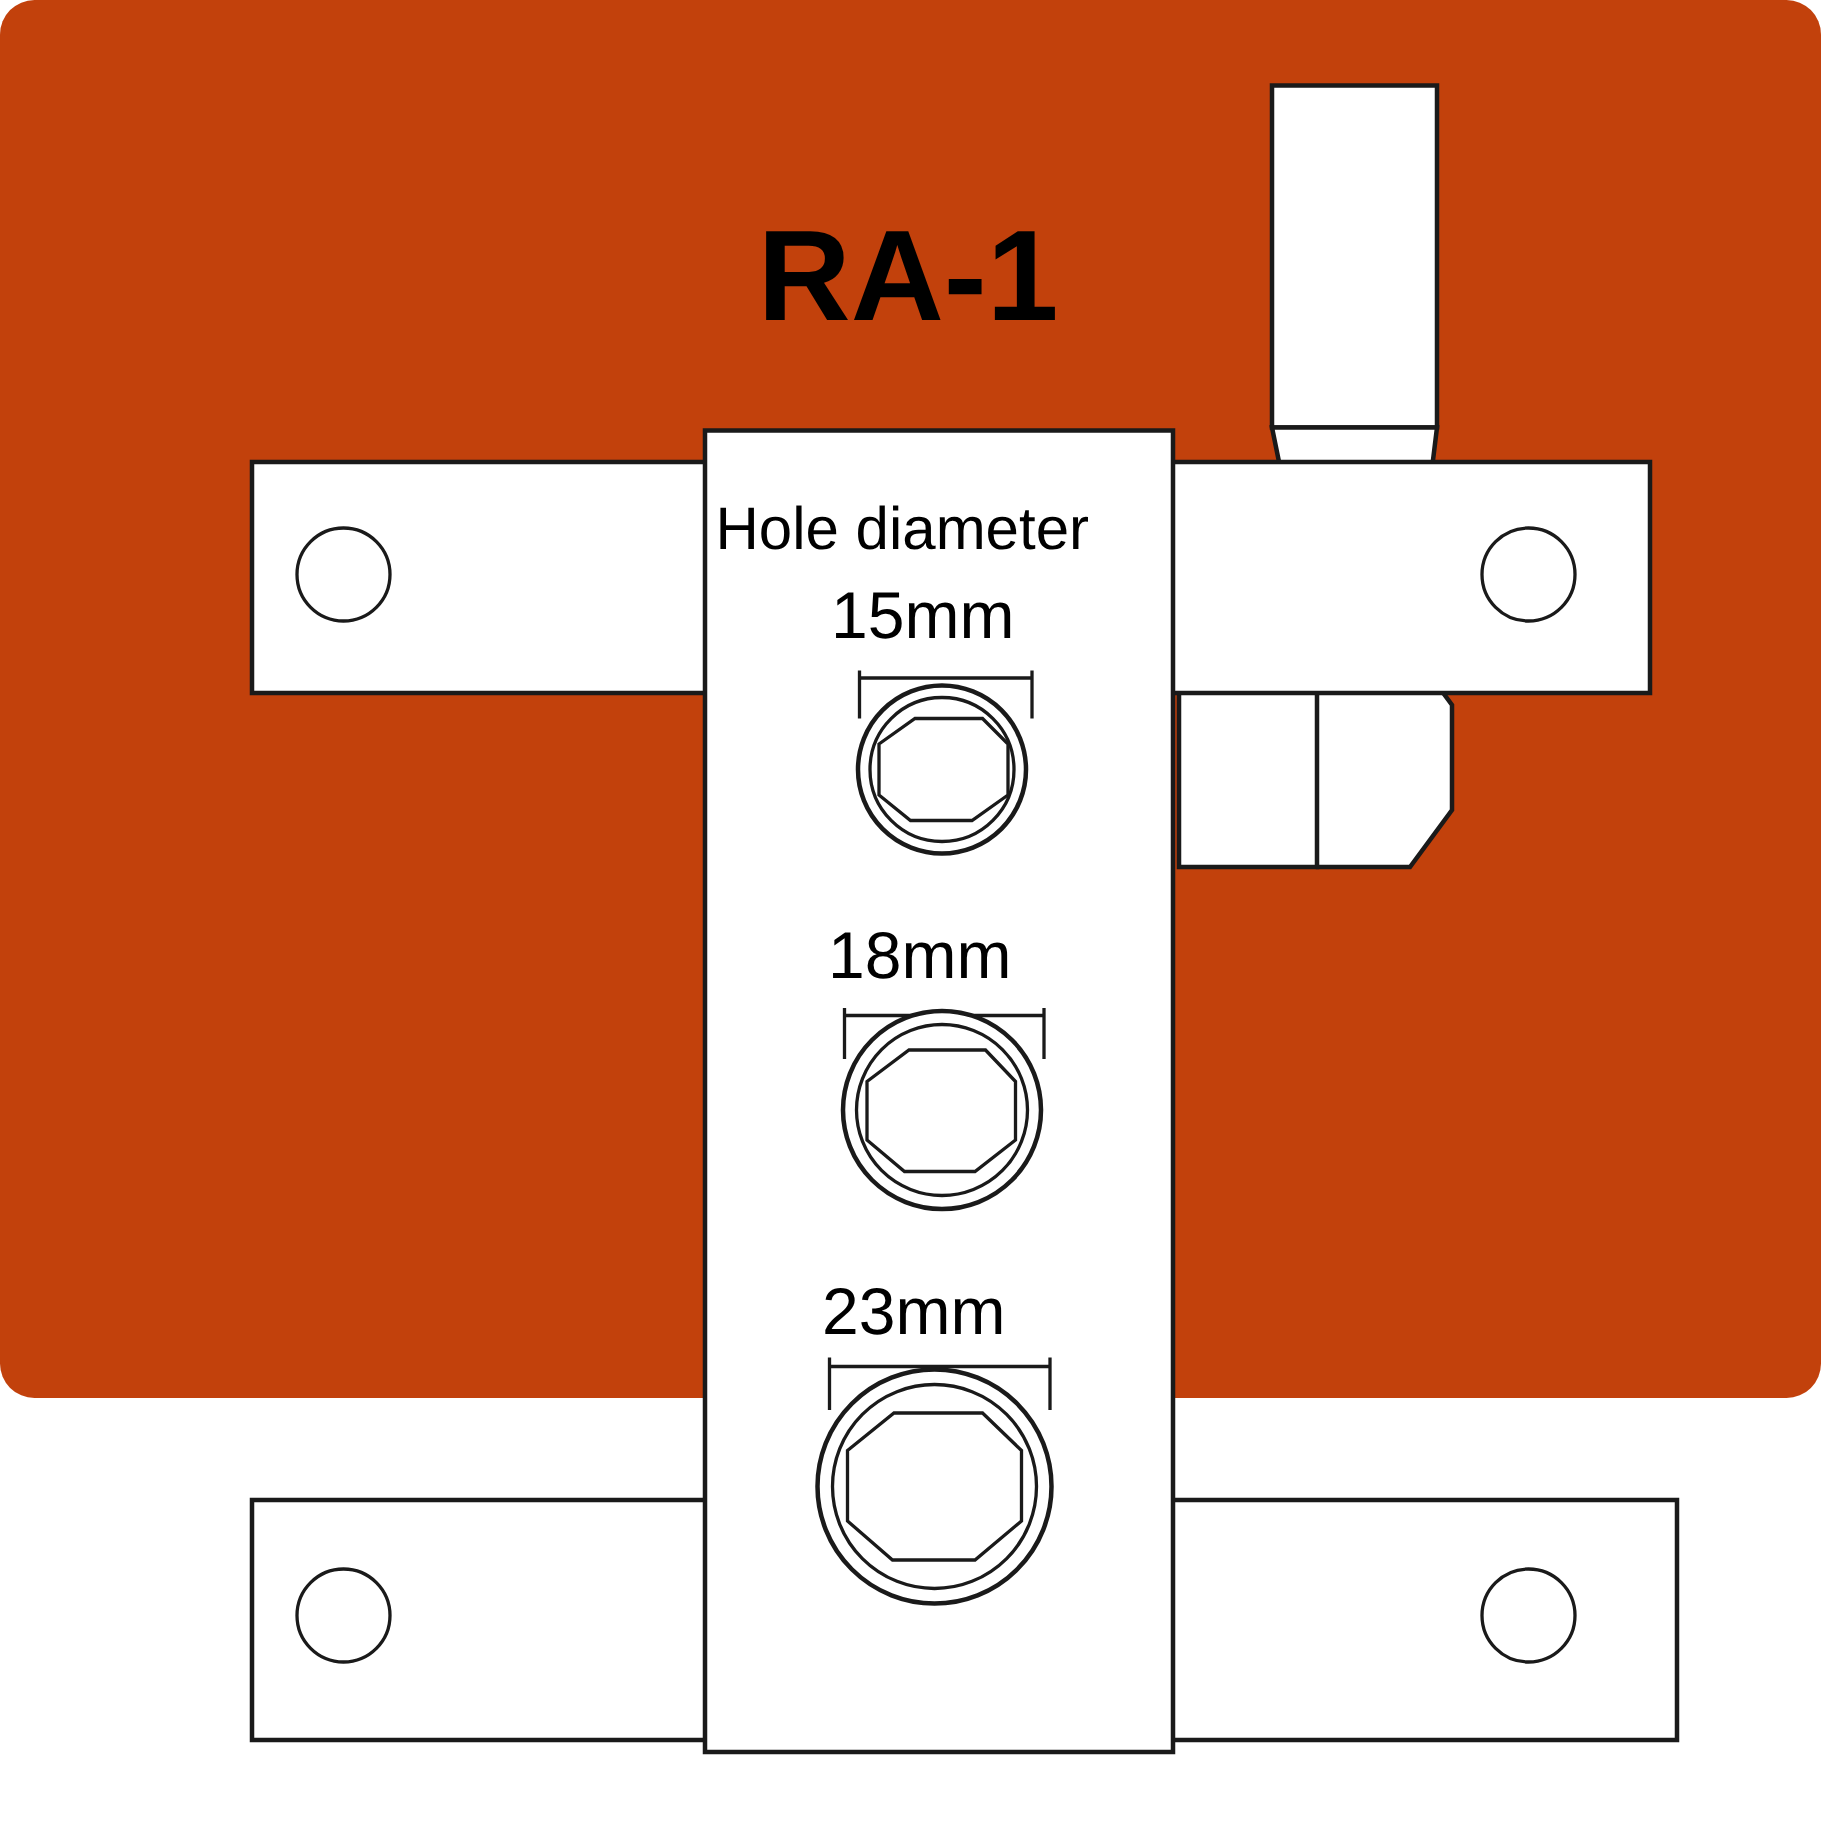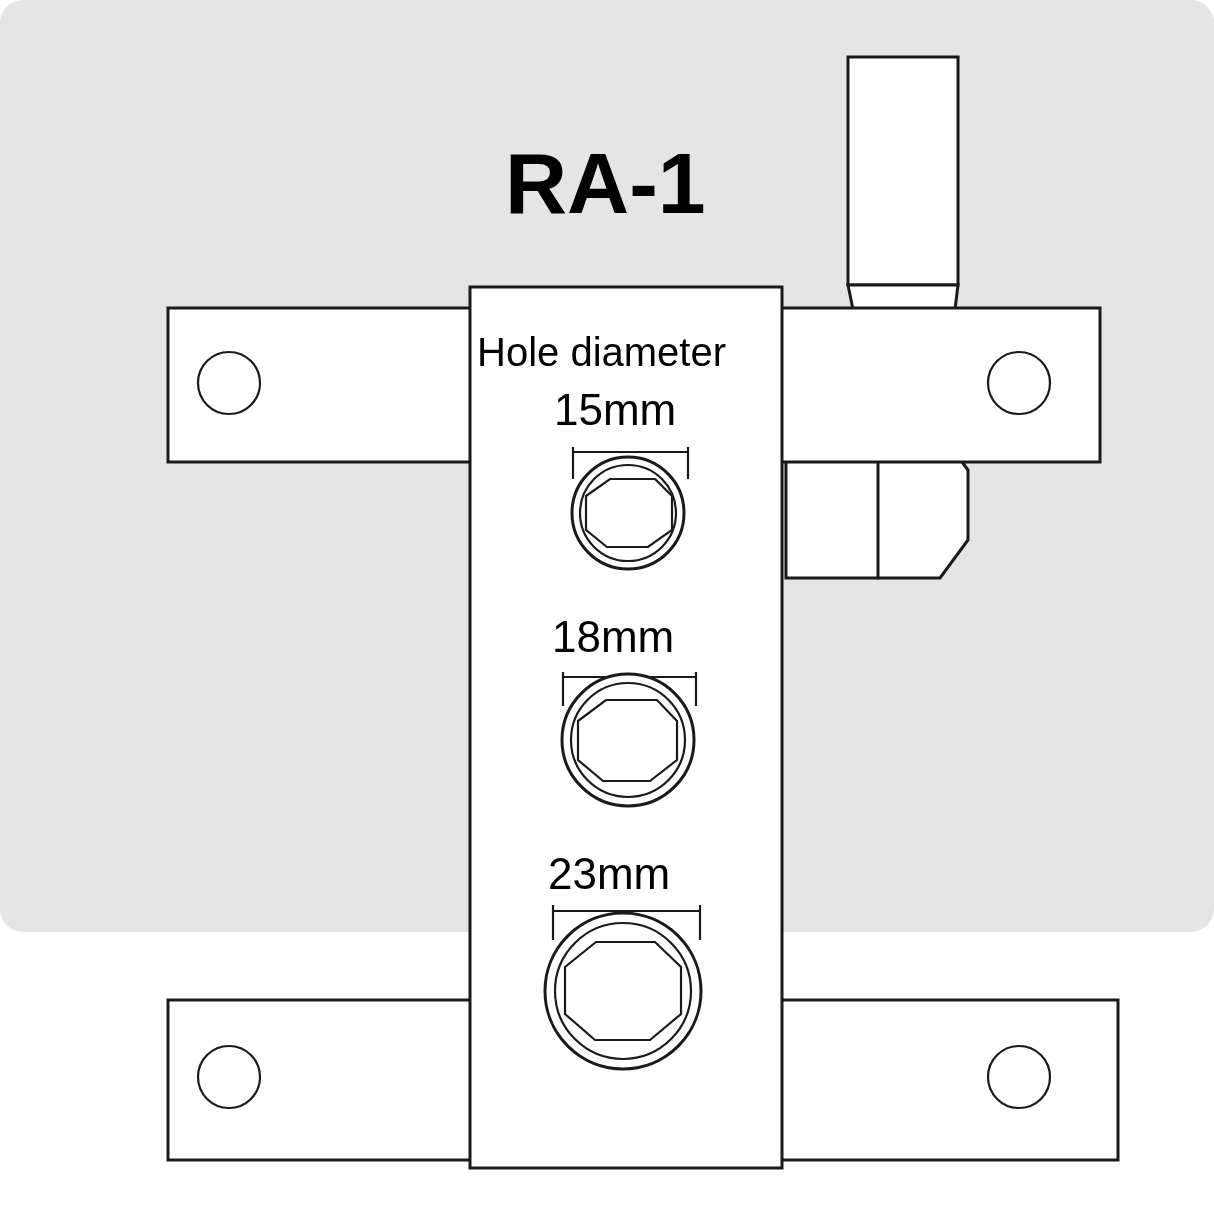--- a/index.html
+++ b/index.html
@@ -10,21 +10,21 @@
   body {
     width: 1214px;
     height: 1214px;
     overflow: hidden;
     font-family: "Liberation Sans", sans-serif;
   }
   #stage {
     position: relative;
     width: 1214px;
     height: 932px;
-    background: #e5e5e5;
+    background: #c2410c;
     border-radius: 23px;
   }
   #diagram {
     position: absolute;
     top: 0;
     left: 0;
     width: 1214px;
     height: 1214px;
   }
   .title-text {

